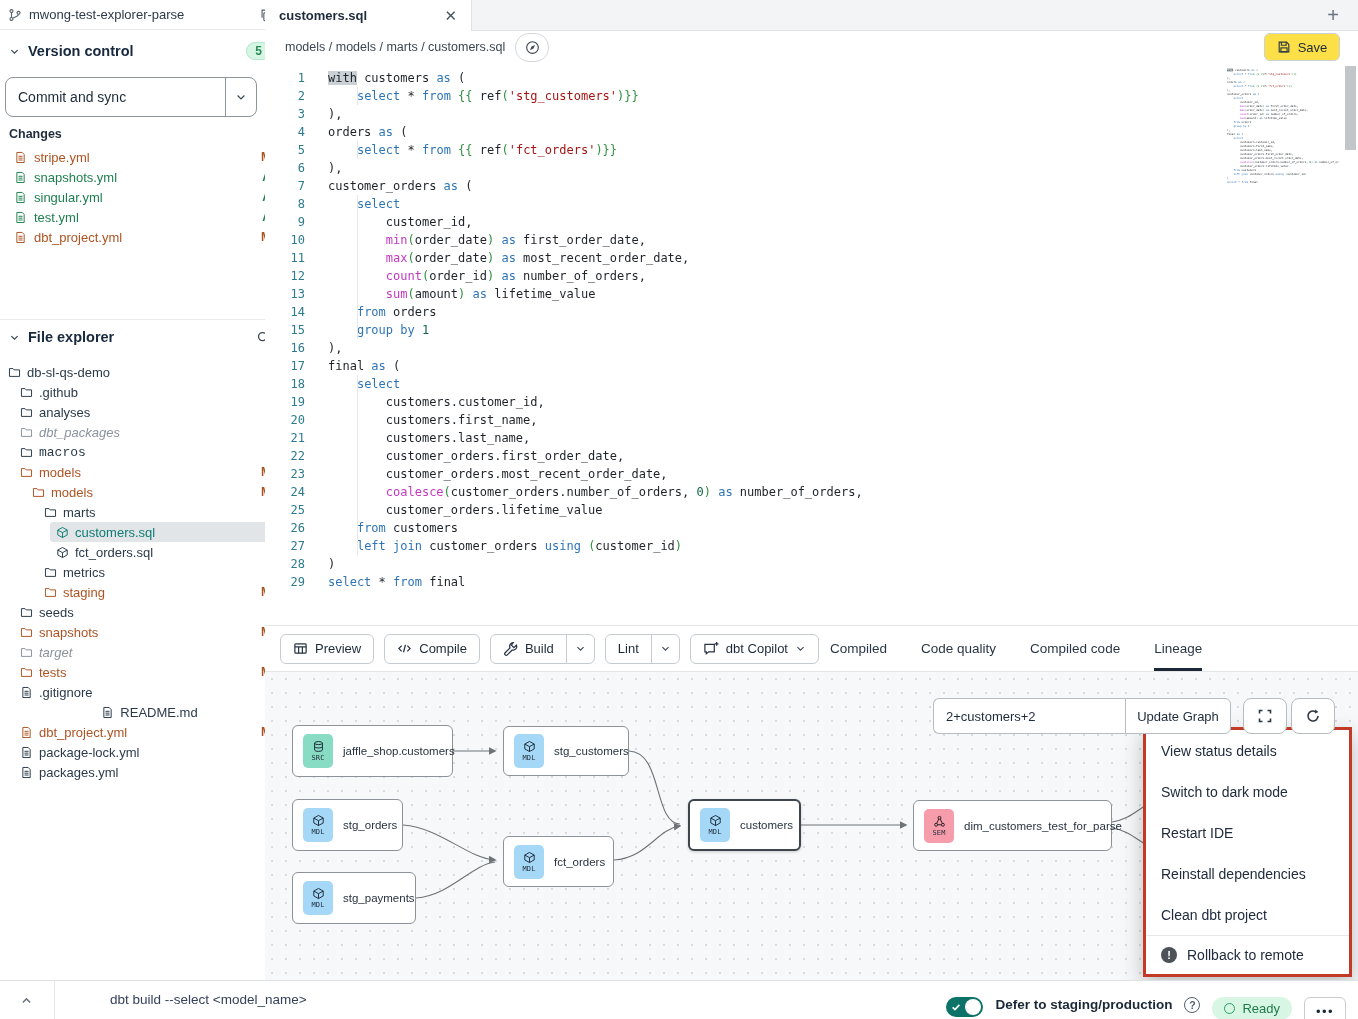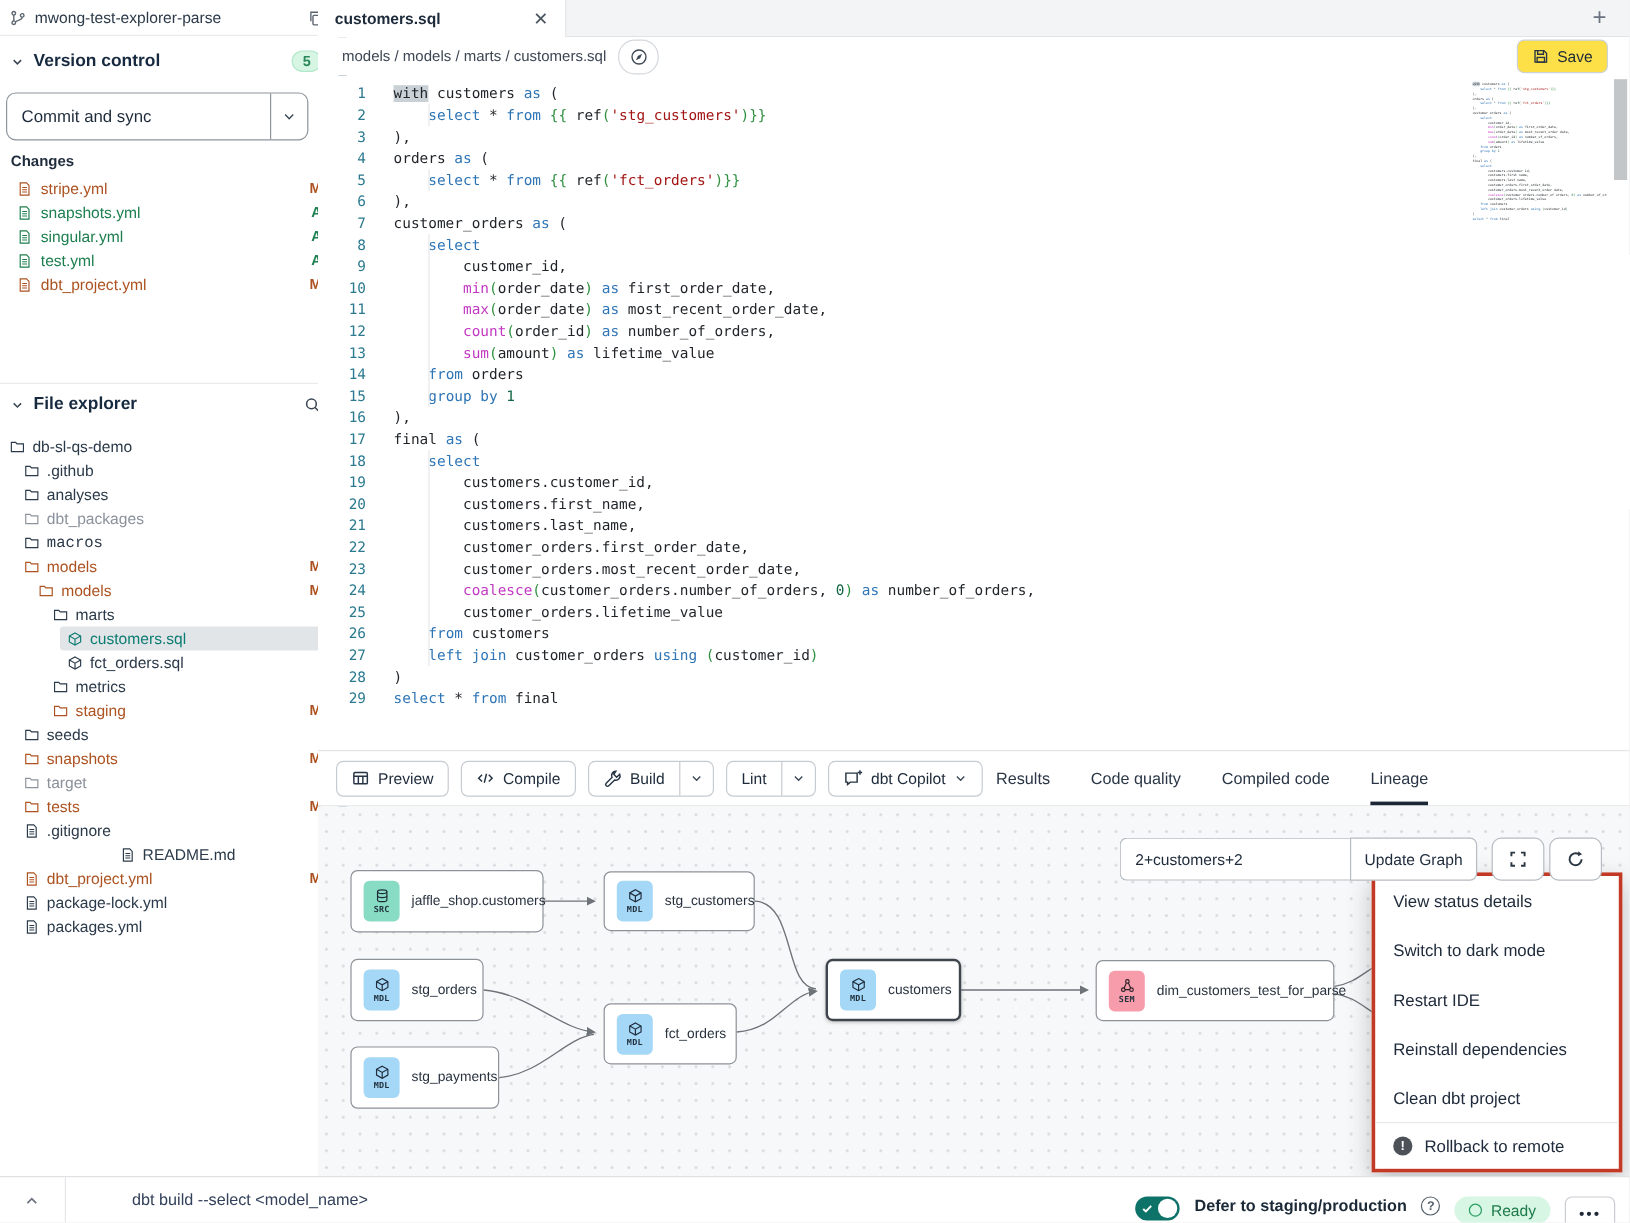--- a/index.html
+++ b/index.html
@@ -1,41 +1,41 @@
 <!DOCTYPE html>
 <html><head>
 <meta charset="utf-8">
 <style>
   html,body{margin:0;padding:0;background:#e9eaec}
   .app{position:relative;width:1358px;height:1019px;background:#fff;overflow:hidden;
        font-family:"Liberation Sans",sans-serif;color:#1f2c3c}
   .i svg{display:block}
   
-  .sidebar{position:absolute;left:0;top:0;width:289px;height:980px;background:#fff;border-right:7px solid #0c4a6e;box-sizing:border-box}
+  .sidebar{position:absolute;left:0;top:0;width:289px;height:980px;background:#fff;border-right:4px solid #0c4a6e;box-sizing:border-box}
   .branch-row{position:absolute;left:0;top:0;right:0;height:29px;border-bottom:1px solid #e9ebed;display:flex;align-items:center;gap:7px;padding:0 12px 0 8px;font-size:13px;color:#2c3a49}
   .branch-row .copy{margin-left:auto;color:#5a636e}
   .sec-head{position:absolute;left:0;right:0;display:flex;align-items:center;gap:8px;padding:0 14px 0 9px;font-weight:bold;font-size:14.5px;color:#16293f}
   .vc-head{top:40px;height:22px}
   .chev{color:#3c4754}
   .count-badge{margin-left:auto;background:#d6f5e2;color:#2b8a5c;border:1px solid #b2e8cb;font-size:12px;font-weight:bold;border-radius:10px;padding:1px 8px}
   .commit-btn{position:absolute;left:5px;top:77px;width:252px;height:40px;border:1px solid #8d949c;border-radius:8px;background:#fff;display:flex;align-items:center;font-size:14px;color:#1c2a3a;box-sizing:border-box;cursor:pointer}
   .commit-btn .lbl{padding-left:12px}
   .commit-split{margin-left:auto;width:30px;align-self:stretch;border-left:1px solid #8d949c;display:flex;align-items:center;justify-content:center;color:#3c4754}
   .changes-label{position:absolute;left:9px;top:127px;font-size:12.5px;font-weight:bold;color:#1f2c3c}
   #changes-list{position:absolute;left:0;right:0;top:147px}
   .chg{height:20px;display:flex;align-items:center;gap:7px;padding:0 14px;font-size:13px;position:relative;cursor:pointer}
   .chg .st{position:absolute;right:14px;font-weight:bold;font-size:12px}
   .c-mod{color:#ad5322}.c-add{color:#1d7f4f}
   .fe-sep{position:absolute;left:0;right:0;top:319px;border-top:1px solid #e9ebed}
   .fe-head{top:326px;height:22px}
   .fe-head .srch{margin-left:auto;color:#3c4754}
   #file-tree{position:absolute;left:0;right:0;top:362px}
   .trow{height:20px;display:flex;align-items:center;gap:6px;font-size:13px;color:#2b3a4a;position:relative;margin-right:6px;padding-left:6px;border-radius:3px;cursor:pointer}
   .trow .tst{position:absolute;right:8px;font-weight:bold;font-size:12px;color:#ad5322}
-  .trow.muted{color:#8b929b;}
+  .trow.muted{color:#8b929b;font-style:italic}
   .trow.mod{color:#ad5322}
   .trow.sel{background:#e2e5e8;color:#0d7c72}
   
   .main{position:absolute;left:265px;top:0;width:1093px;height:980px}
   .tabbar{position:absolute;left:0;top:0;right:0;height:30px;background:#f3f4f6;border-bottom:1px solid #e1e4e6}
   .tab{position:absolute;left:0;top:0;width:207px;height:31px;background:#fff;border-right:1px solid #e1e4e6;display:flex;align-items:center;padding:0 14px;font-size:13px;font-weight:bold;color:#1c2a3a;box-sizing:border-box;z-index:2}
   .tab .close{margin-left:auto;font-size:15px;color:#4a5560;font-weight:normal;cursor:pointer}
   .newtab{position:absolute;right:10px;top:0;height:30px;width:30px;display:flex;align-items:center;justify-content:center;font-size:20px;color:#6b7280;cursor:pointer}
   .crumb-row{position:absolute;left:0;top:31px;right:0;height:32px;background:#fff;display:flex;align-items:center;padding-left:20px;font-size:12.5px;color:#3c4653}
   .compass-btn{margin-left:10px;width:32px;height:27px;border:1px solid #d4d8dc;border-radius:14px;display:flex;align-items:center;justify-content:center;cursor:pointer;background:#fff}
@@ -61,21 +61,21 @@
   #panel-tabs{position:absolute;left:565px;top:0;height:45px;display:flex;gap:34px}
   .ptab{display:flex;align-items:center;font-size:13.5px;color:#2a3646;border-bottom:3px solid transparent;padding-top:3px;cursor:pointer}
   .ptab.active{border-bottom-color:#1b2636}
   
   .canvas{position:absolute;left:0;top:672px;right:0;height:308px;background-color:#f7f8f9;
           background-image:radial-gradient(#d8dadd 1px,transparent 1.3px);background-size:14px 14px;overflow:hidden}
   #edges-wrap svg{position:absolute;left:0;top:0;z-index:1}
   .node{position:absolute;background:#fff;border:1px solid #8d9298;border-radius:6px;display:flex;align-items:center;gap:10px;padding-left:10px;box-sizing:border-box;z-index:5;cursor:pointer}
   .node.sel{border:2px solid #3f454c;box-shadow:0 1px 3px rgba(0,0,0,.18)}
   .badge{width:30px;height:34px;border-radius:5px;display:flex;flex-direction:column;align-items:center;justify-content:center;gap:1px;flex:none}
-  .badge i{font-style:normal;font-size:7px;font-weight:bold;color:#20303c;letter-spacing:.2px;font-family:"DejaVu Sans Mono",monospace}
+  .badge i{font-style:normal;font-size:7px;font-weight:normal;color:#20303c;letter-spacing:.2px;font-family:"DejaVu Sans Mono",monospace}
   .b-SRC{background:#89dcc4}.b-MDL{background:#a5d7f7}.b-SEM{background:#f79cab}
   .nlabel{font-size:11.5px;color:#29333f;white-space:nowrap}
   .graph-search{position:absolute;left:668px;top:26px;width:192px;height:36px;border:1px solid #b6bcc2;border-right:none;border-radius:6px 0 0 6px;padding:0 12px;font-size:13px;color:#1d2a3a;background:#fff;box-sizing:border-box;z-index:45;font-family:inherit;outline:none}
   .update-btn{position:absolute;left:860px;top:26px;width:106px;height:36px;border:1px solid #b6bcc2;border-radius:0 6px 6px 0;background:#fff;font-size:13px;color:#1d2a3a;box-sizing:border-box;z-index:44;font-family:inherit;cursor:pointer}
   .icon-btn{position:absolute;top:26px;width:44px;height:36px;border:1px solid #b6bcc2;border-radius:8px;background:#fff;display:flex;align-items:center;justify-content:center;box-sizing:border-box;z-index:45;cursor:pointer}
   .fs{left:978px}.rf{left:1026px}
   
   .menu{position:absolute;left:1143px;top:727px;width:209px;background:#fff;border:3px solid #c23a26;box-sizing:border-box;z-index:40;box-shadow:0 8px 20px rgba(40,40,40,.28)}
   .menu-item{height:41px;display:flex;align-items:center;padding:0 15px;font-size:14px;color:#202c3c;gap:10px;cursor:pointer}
   .menu-divider{border-top:1px solid #e6e8ea}
@@ -538,21 +538,21 @@
             </svg>
           </span>
         <span>dbt Copilot</span>
         <span class="i chev">
             <svg width="11" height="11" viewBox="0 0 16 16" fill="none" stroke="currentColor" stroke-width="1.6">
               <path d="M3.5 6 L8 10.5 L12.5 6"></path>
             </svg>
           </span>
       </button>
       <div id="panel-tabs">
-          <div class="ptab">Results</div>
+          <div class="ptab">Compiled</div>
           <div class="ptab">Code quality</div>
           <div class="ptab">Compiled code</div>
           <div class="ptab active">Lineage</div>
         </div>
     </div>
 
     <div class="canvas">
       <div id="edges-wrap">
           <svg width="1093" height="308" viewBox="0 0 1093 308">
             <defs>

